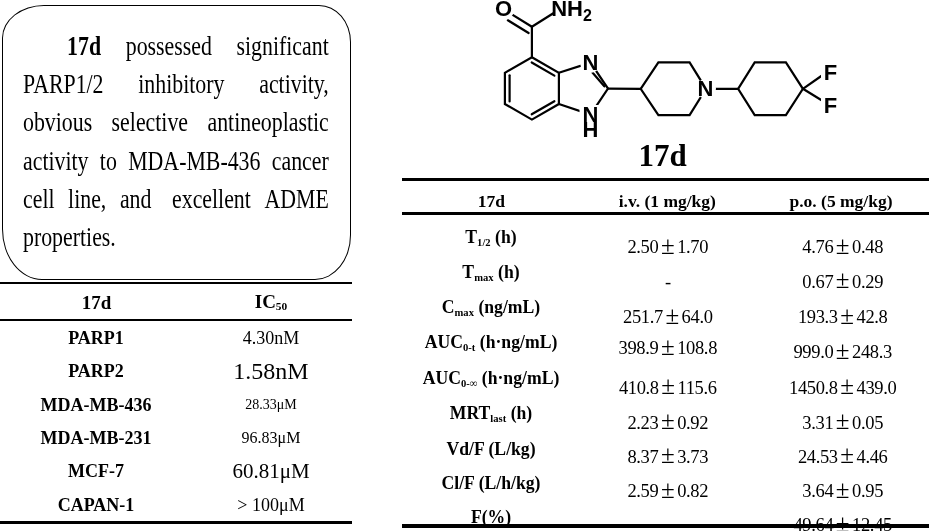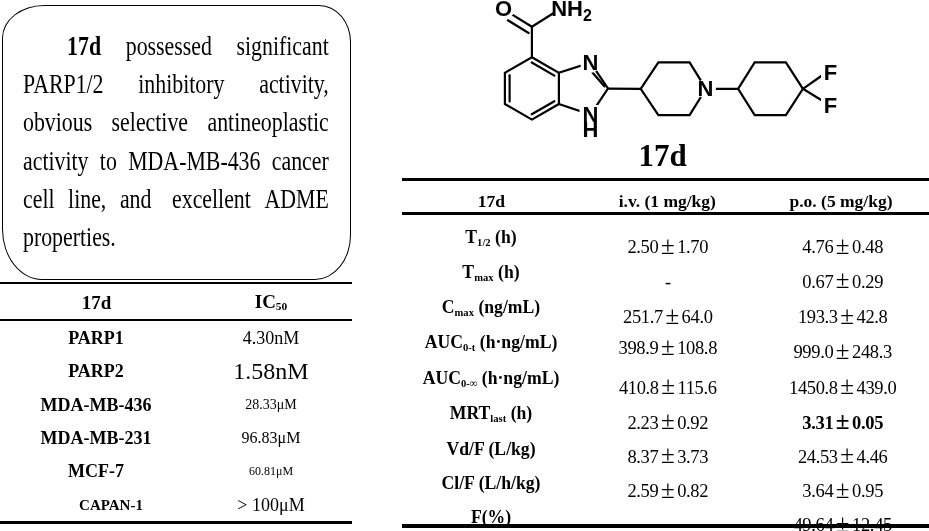--- a/index.html
+++ b/index.html
@@ -67,22 +67,22 @@
 <div class="cell b" style="left:271px;top:301.5px;font-size:19px;">IC<span class="sb">50</span></div>
 <div class="cell b" style="left:96px;top:337.5px;font-size:18px;">PARP1</div>
 <div class="cell" style="left:271px;top:337.5px;font-size:18px;">4.30nM</div>
 <div class="cell b" style="left:96px;top:371px;font-size:18px;">PARP2</div>
 <div class="cell" style="left:271px;top:371px;font-size:24px;">1.58nM</div>
 <div class="cell b" style="left:96px;top:404.5px;font-size:18px;">MDA-MB-436</div>
 <div class="cell" style="left:271px;top:404.5px;font-size:14px;">28.33μM</div>
 <div class="cell b" style="left:96px;top:438px;font-size:18px;">MDA-MB-231</div>
 <div class="cell" style="left:271px;top:438px;font-size:16px;">96.83μM</div>
 <div class="cell b" style="left:96px;top:471px;font-size:18px;">MCF-7</div>
-<div class="cell" style="left:271px;top:471px;font-size:12px;">60.81μM</div>
-<div class="cell b" style="left:111px;top:505px;font-size:15px;">CAPAN-1</div>
+<div class="cell" style="left:271px;top:471px;font-size:21px;">60.81μM</div>
+<div class="cell b" style="left:96px;top:505px;font-size:18px;">CAPAN-1</div>
 <div class="cell" style="left:271px;top:505px;font-size:18px;">&gt; 100μM</div>
 
 <div class="rule" style="left:402px;top:177.8px;width:527px;height:3px;"></div>
 <div class="rule" style="left:402px;top:212.4px;width:527px;height:2.2px;"></div>
 <div class="rule" style="left:402px;top:524.3px;width:527px;height:3.4px;"></div>
 
 <div class="cell b" style="left:491.4px;top:202px;font-size:17.5px;">17d</div>
 <div class="cell b" style="left:667.3px;top:202px;font-size:17.5px;">i.v. (1 mg/kg)</div>
 <div class="cell b" style="left:841px;top:202px;font-size:17.5px;">p.o. (5 mg/kg)</div>
 
@@ -101,21 +101,21 @@
 <div class="lbl" style="left:491px;top:343px;">AUC<span class="sb">0-t</span> (h·ng/mL)</div>
 <div class="cell val" style="left:667.8px;top:337px;font-size:18.5px;text-align:right;">398.9<span class="pm">±</span>108.8</div>
 <div class="cell val" style="left:842.7px;top:341px;font-size:18.5px;">999.0<span class="pm">±</span>248.3</div>
 
 <div class="lbl" style="left:491px;top:378.5px;">AUC<span class="sb">0-∞</span> (h·ng/mL)</div>
 <div class="cell val" style="left:667.8px;top:376.5px;font-size:18.5px;">410.8<span class="pm">±</span>115.6</div>
 <div class="cell val" style="left:842.7px;top:376.5px;font-size:18.5px;">1450.8<span class="pm">±</span>439.0</div>
 
 <div class="lbl" style="left:491px;top:413.5px;">MRT<span class="sb">last</span> (h)</div>
 <div class="cell val" style="left:667.8px;top:411.5px;font-size:18.5px;">2.23<span class="pm">±</span>0.92</div>
-<div class="cell val" style="left:842.7px;top:411.5px;font-size:18.5px;font-weight:bold;">3.31<span class="pm">±</span>0.05</div>
+<div class="cell val" style="left:842.7px;top:411.5px;font-size:18.5px;">3.31<span class="pm">±</span>0.05</div>
 
 <div class="lbl" style="left:491px;top:447.5px;">Vd/F (L/kg)</div>
 <div class="cell val" style="left:667.8px;top:445.5px;font-size:18.5px;">8.37<span class="pm">±</span>3.73</div>
 <div class="cell val" style="left:842.7px;top:445.5px;font-size:18.5px;">24.53<span class="pm">±</span>4.46</div>
 
 <div class="lbl" style="left:491px;top:482px;">Cl/F (L/h/kg)</div>
 <div class="cell val" style="left:667.8px;top:480px;font-size:18.5px;">2.59<span class="pm">±</span>0.82</div>
 <div class="cell val" style="left:842.7px;top:480px;font-size:18.5px;">3.64<span class="pm">±</span>0.95</div>
 
 <div class="lbl" style="left:491px;top:516px;">F(%)</div>

